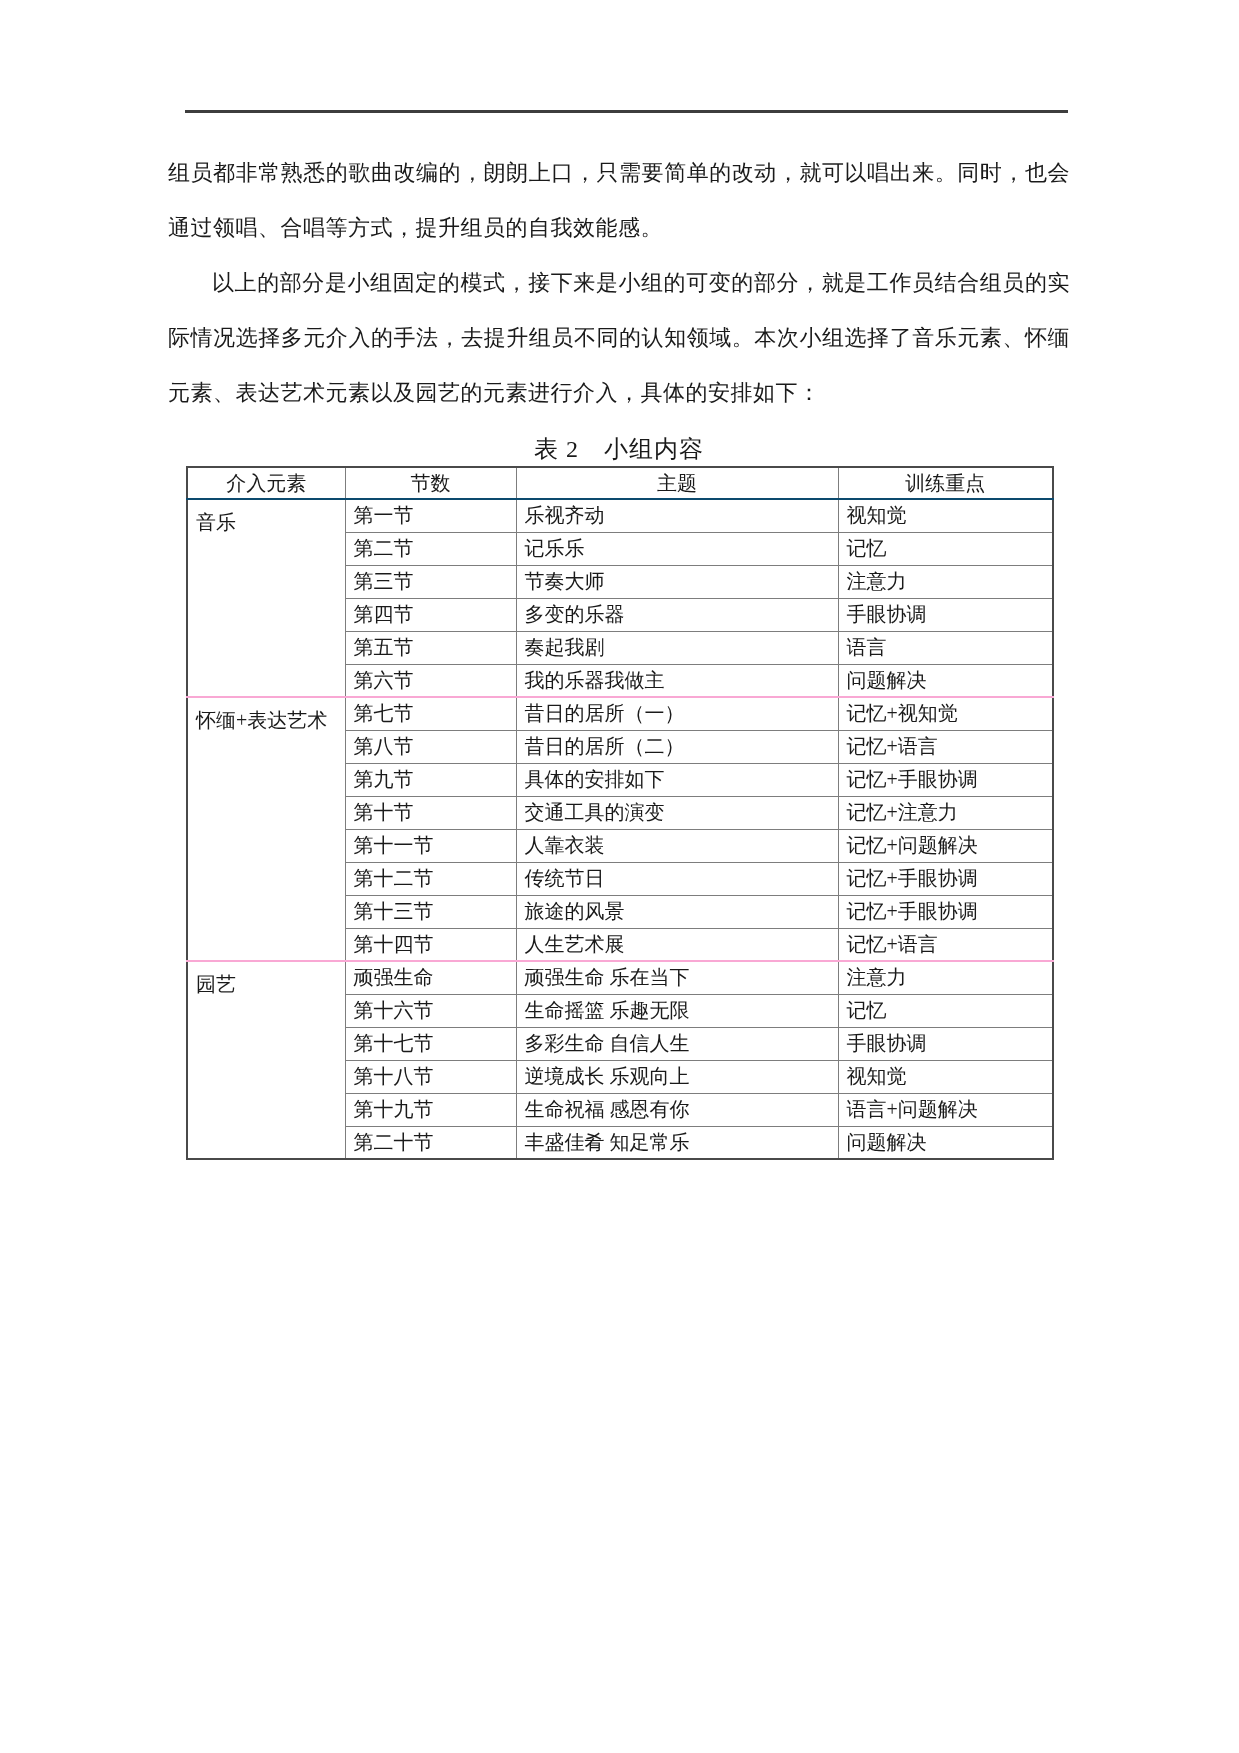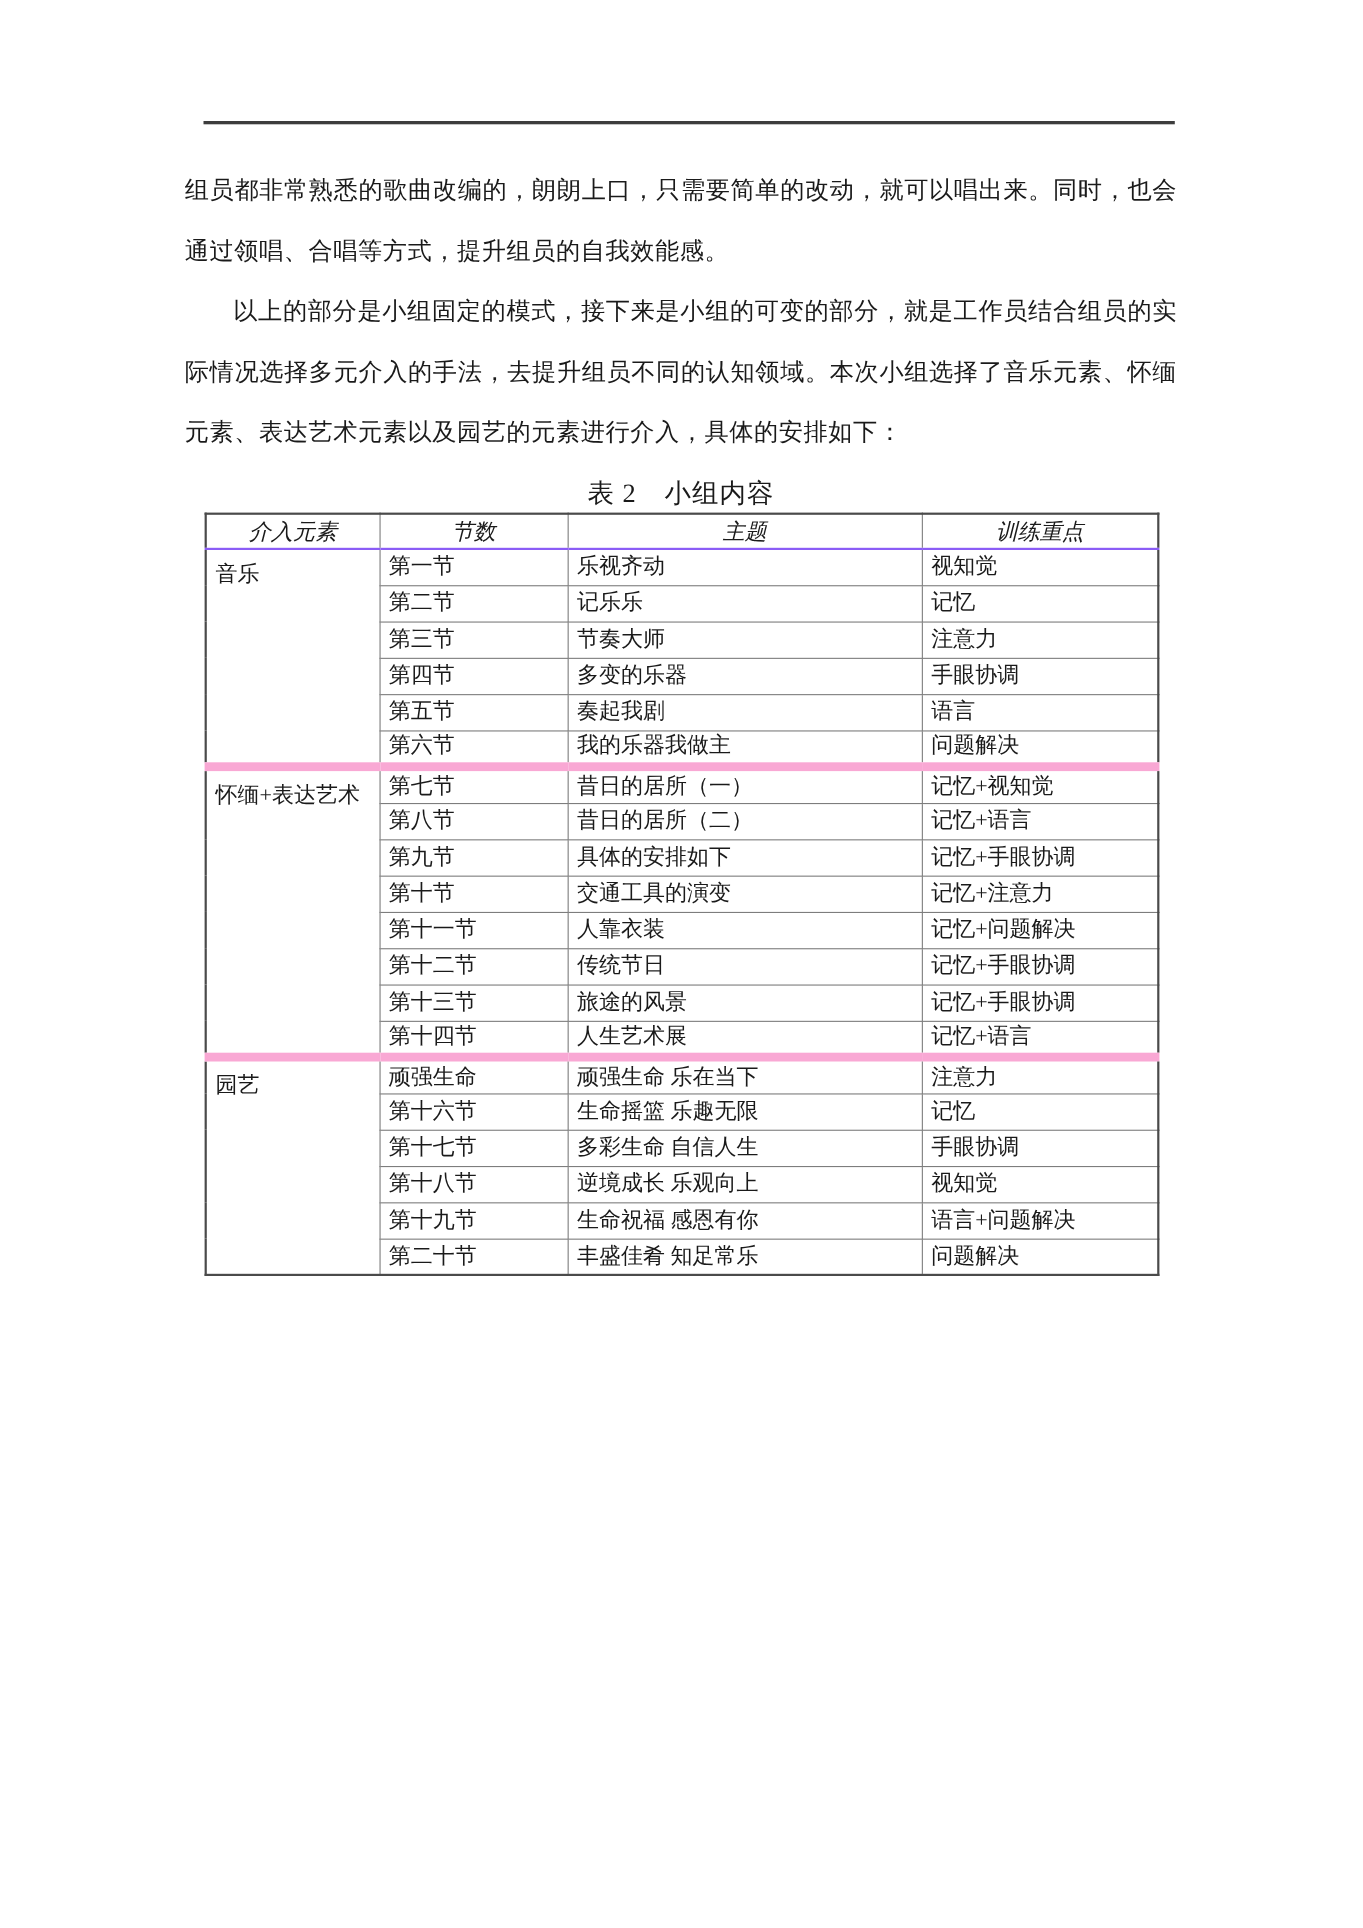--- a/index.html
+++ b/index.html
@@ -54,35 +54,34 @@
   table.group-table td, table.group-table th {
     border: 1px solid #7d7d7d;
     font-weight: normal;
     padding: 0 8px;
     overflow: hidden;
   }
   table.group-table { border: 2px solid #4a4a4a; }
   table.group-table thead th {
     height: 32px;
     text-align: center;
-    border-bottom: 2px solid #8b5cf6;
-    font-style: italic;
+    border-bottom: 2px solid #0c4a6e;
   }
   table.group-table tbody td {
     height: 33px;
     line-height: 25px;
     vertical-align: middle;
     text-align: left;
   }
   table.group-table td.group-cell {
     vertical-align: top;
     padding-top: 4px;
     line-height: 37px;
   }
-  tr.group-start td { border-top: 8px solid #f9a8d4; }
+  tr.group-start td { border-top: 2px solid #f9a8d4; }
   .section-heading {
     margin-top: 52px;
     font-size: 24px;
     font-weight: normal;
     line-height: 36px;
     letter-spacing: 1px;
   }
   .after-heading { margin-top: 22px; }
   .page-number {
     position: absolute;

